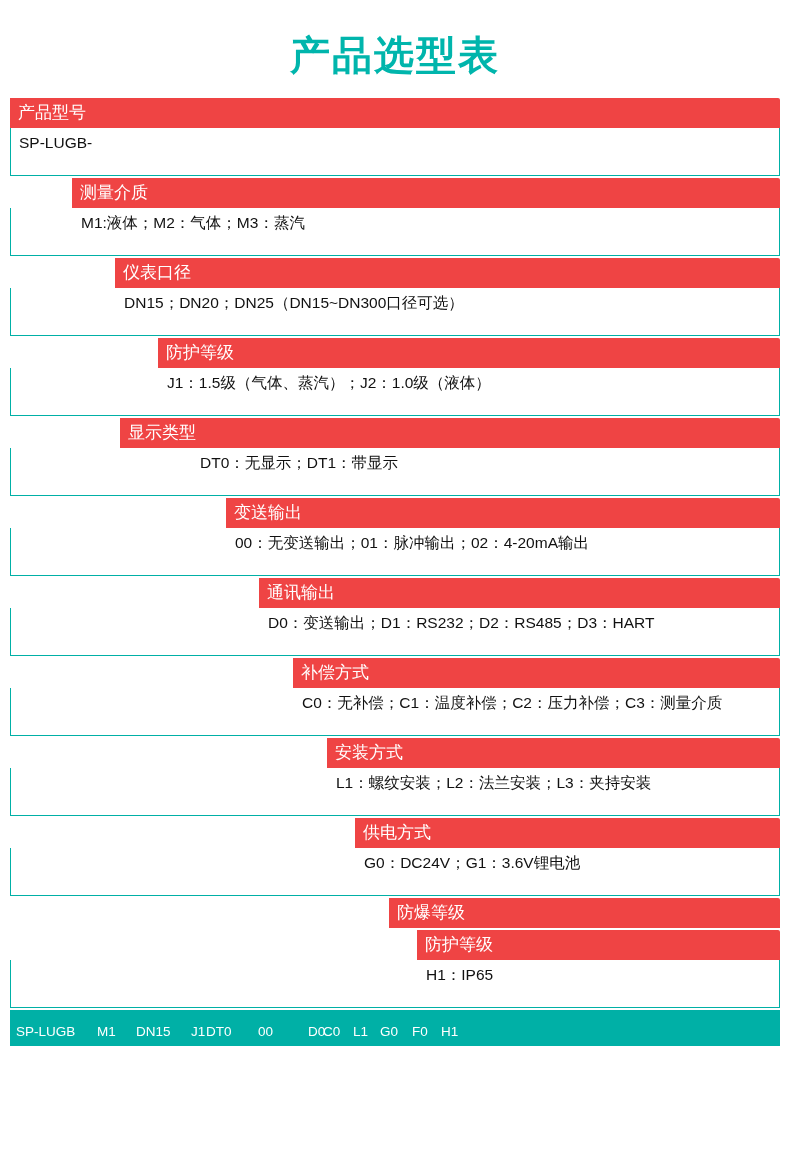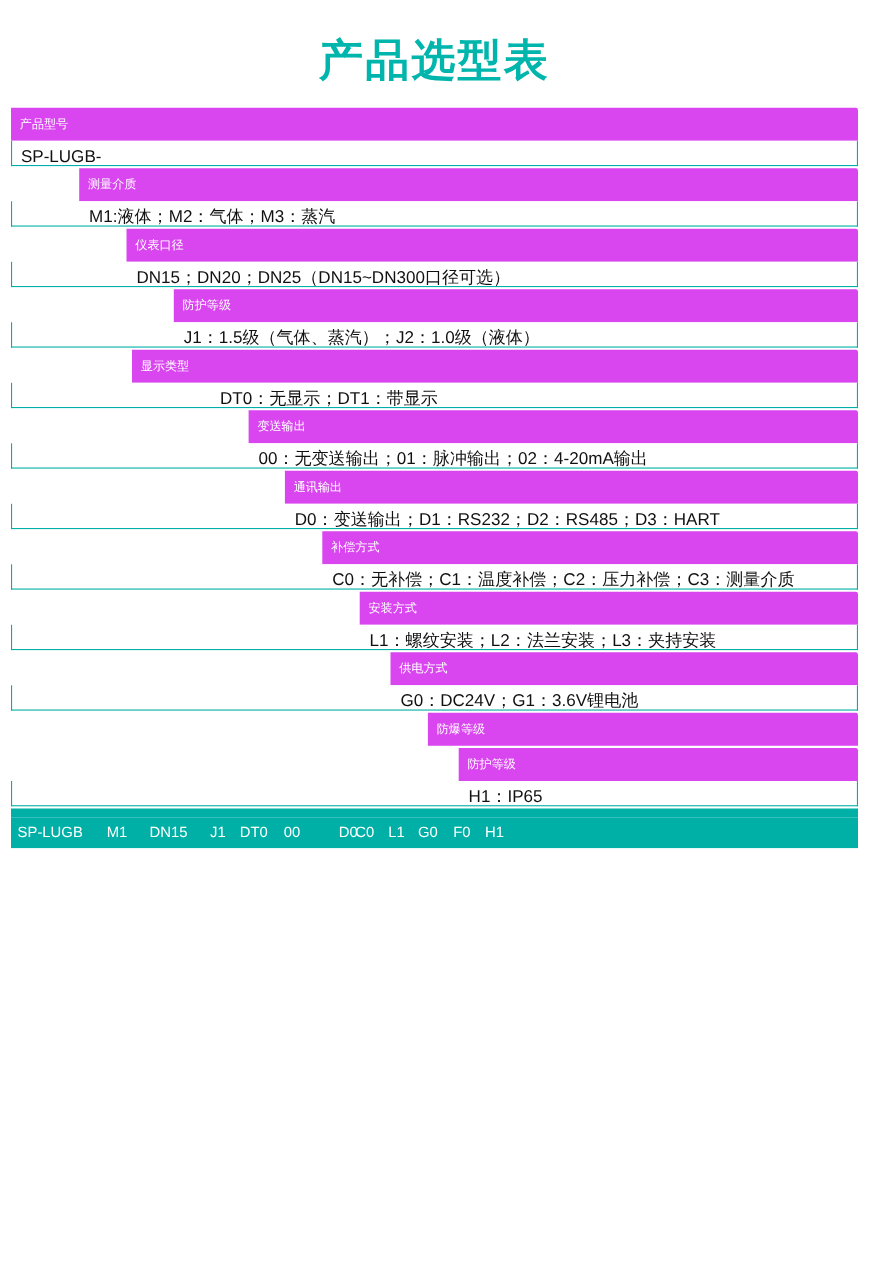--- a/index.html
+++ b/index.html
@@ -33,34 +33,34 @@
   }
   .rows {
     position: relative;
     padding: 0 10px;
   }
   .row {
     position: relative;
     margin-bottom: 2px;
   }
   .hdr {
-    background: #d946ef;
+    background: #ef4444;
     color: #ffffff;
-    font-size: 11px;
+    font-size: 17px;
     line-height: 30px;
     height: 30px;
     padding-left: 8px;
     box-sizing: border-box;
     border-top-right-radius: 2px;
   }
   .val {
     border: 1px solid #00b0a6;
     border-top: none;
     box-sizing: border-box;
-    height: 23px;
+    height: 48px;
     line-height: 30px;
     font-size: 15.5px;
     padding-left: 8px;
     color: #111;
     background: #ffffff;
     white-space: nowrap;
     overflow: hidden;
   }
   .codes {
     margin: 0 10px;
@@ -138,21 +138,21 @@
         <div class="val" style="padding-left: 415px;">H1：IP65</div>
       </div>
     </div>
 
   <div class="spacerline"></div>
   <div class="codes" id="codes-row">
       <span style="left: 6px;">SP-LUGB</span>
       <span style="left: 87px;">M1</span>
       <span style="left: 126px;">DN15</span>
       <span style="left: 181px;">J1</span>
-      <span style="left: 208px;">DT0</span>
+      <span style="left: 196px;">DT0</span>
       <span style="left: 248px;">00</span>
       <span style="left: 298px;">D0</span>
       <span style="left: 313px;">C0</span>
       <span style="left: 343px;">L1</span>
       <span style="left: 370px;">G0</span>
       <span style="left: 402px;">F0</span>
       <span style="left: 431px;">H1</span>
     </div>
 
 </div>

